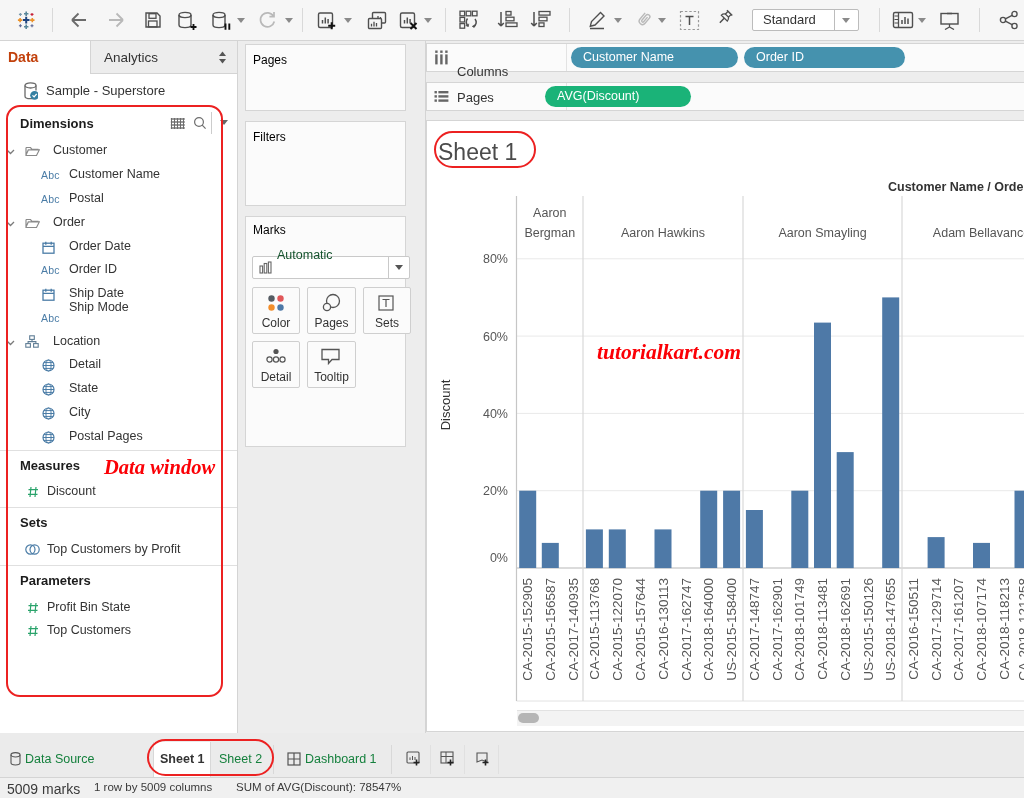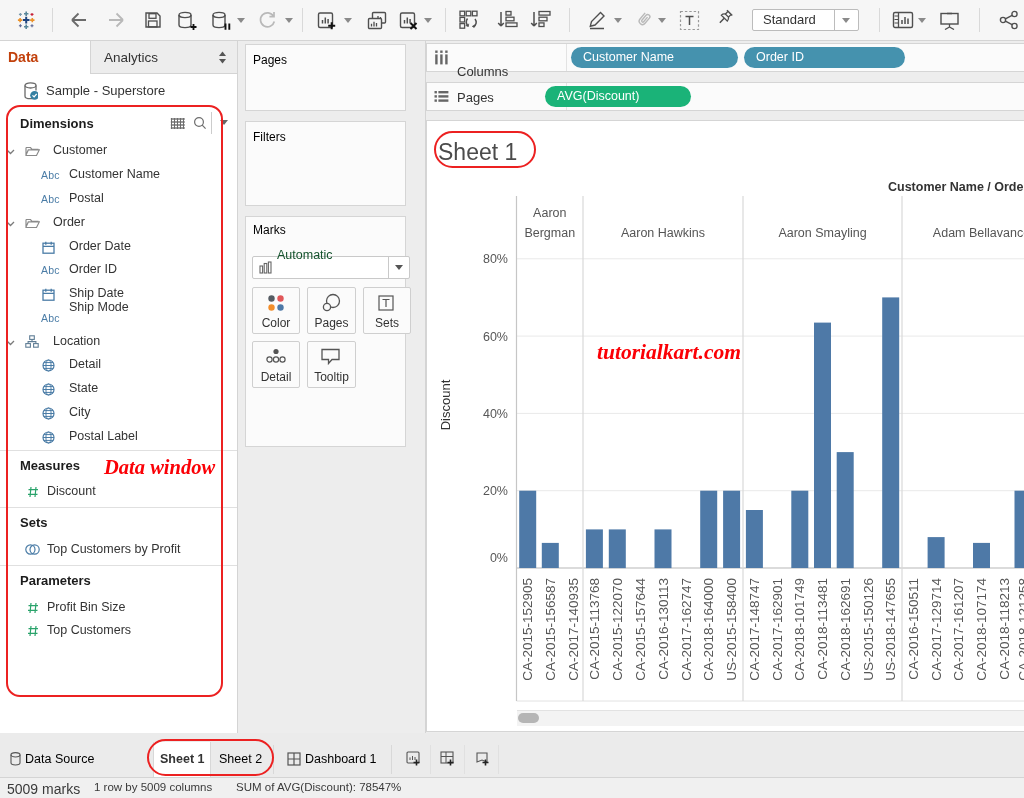--- a/index.html
+++ b/index.html
@@ -17,21 +17,21 @@
 .cardlbl{position:absolute;font-size:12px;color:#000000;}
 .shelf{position:absolute;background:#fbfbfb;border:1px solid #d5d5d5;box-sizing:border-box;}
 .pill{position:absolute;height:21px;border-radius:10.5px;color:#fff;font-size:12.5px;text-align:left;padding-left:12px;line-height:21px;box-sizing:border-box;}
 .pill-blue{background:#4592ae;}
 .pill-green{background:#1ab378;}
 .sheet{position:absolute;left:426px;top:120px;width:598px;height:612px;background:#fff;border:1px solid #d5d5d5;border-right:none;box-sizing:border-box;}
 .itxt{position:absolute;font-size:12.5px;color:#333;white-space:nowrap;}
 .hdr{position:absolute;font-size:13px;font-weight:bold;color:#1c1c1c;white-space:nowrap;}
 .redbox{position:absolute;border:2.5px solid #ec2121;box-sizing:border-box;}
 .redtxt{position:absolute;color:#fb0006;font-family:"Liberation Serif",serif;font-weight:bold;font-style:italic;white-space:nowrap;}
-.tabtxt{font-size:12.5px;color:#000000;}
+.tabtxt{font-size:12.5px;color:#15803d;}
 svg{display:block;}
 </style></head>
 <body>
 
 <div class="tb"></div>
 <svg class="ab" style="left:17px;top:10px" width="19" height="20" viewBox="0 0 19 20" fill="none" xmlns="http://www.w3.org/2000/svg">
 <g>
 <path d="M9.2 1.5 v4.4 M7 3.7 h4.4" stroke="#59879b" stroke-width="1.6"></path>
 <path d="M9.2 14.6 v4.4 M7 16.8 h4.4" stroke="#59879b" stroke-width="1.6"></path>
 <path d="M3.1 7.9 v4.4 M0.9 10.1 h4.4" stroke="#eb9129" stroke-width="1.6"></path>
@@ -255,40 +255,40 @@
     <circle cx="6.5" cy="6.5" r="5.5" stroke="#4a7ca6" stroke-width="1.2"></circle>
     <ellipse cx="6.5" cy="6.5" rx="2.6" ry="5.5" stroke="#4a7ca6" stroke-width="1"></ellipse>
     <path d="M1 6.5 h11 M1.8 3.6 h9.4 M1.8 9.4 h9.4" stroke="#4a7ca6" stroke-width="1"></path>
   </svg>
 <div class="itxt" style="left:69px;top:405px">City</div>
 <svg class="ab" style="left:42px;top:431px" width="13" height="13" viewBox="0 0 13 13" fill="none" xmlns="http://www.w3.org/2000/svg">
     <circle cx="6.5" cy="6.5" r="5.5" stroke="#4a7ca6" stroke-width="1.2"></circle>
     <ellipse cx="6.5" cy="6.5" rx="2.6" ry="5.5" stroke="#4a7ca6" stroke-width="1"></ellipse>
     <path d="M1 6.5 h11 M1.8 3.6 h9.4 M1.8 9.4 h9.4" stroke="#4a7ca6" stroke-width="1"></path>
   </svg>
-<div class="itxt" style="left:69px;top:429px">Postal Label</div>
+<div class="itxt" style="left:69px;top:429px">Postal Pages</div>
 <div class="ab" style="left:0;top:450px;width:237px;height:1px;background:#e0e0e0"></div>
 <div class="hdr" style="left:20px;top:458px">Measures</div>
 <svg class="ab" style="left:27px;top:486px" width="12" height="12" viewBox="0 0 12 12" fill="none" xmlns="http://www.w3.org/2000/svg">
     <path d="M4 1 L3 11 M9 1 L8 11 M1.5 3.7 h9.5 M1 8.3 h9.5" stroke="#2aa36b" stroke-width="1.2"></path>
   </svg>
 <div class="itxt" style="left:47px;top:484px">Discount</div>
 <div class="ab" style="left:0;top:507px;width:237px;height:1px;background:#e0e0e0"></div>
 <div class="hdr" style="left:20px;top:515px">Sets</div>
 <svg class="ab" style="left:25px;top:543px" width="15" height="13" viewBox="0 0 15 13" fill="none" xmlns="http://www.w3.org/2000/svg">
     <circle cx="5.4" cy="6.5" r="4.6" stroke="#4a7ca6" stroke-width="1.2"></circle>
     <circle cx="9.6" cy="6.5" r="4.6" stroke="#4a7ca6" stroke-width="1.2"></circle>
   </svg>
 <div class="itxt" style="left:47px;top:542px">Top Customers by Profit</div>
 <div class="ab" style="left:0;top:565px;width:237px;height:1px;background:#e0e0e0"></div>
 <div class="hdr" style="left:20px;top:573px">Parameters</div>
 <svg class="ab" style="left:27px;top:602px" width="12" height="12" viewBox="0 0 12 12" fill="none" xmlns="http://www.w3.org/2000/svg">
     <path d="M4 1 L3 11 M9 1 L8 11 M1.5 3.7 h9.5 M1 8.3 h9.5" stroke="#2aa36b" stroke-width="1.2"></path>
   </svg>
-<div class="itxt" style="left:47px;top:600px">Profit Bin Size</div>
+<div class="itxt" style="left:47px;top:600px">Profit Bin State</div>
 <svg class="ab" style="left:27px;top:625px" width="12" height="12" viewBox="0 0 12 12" fill="none" xmlns="http://www.w3.org/2000/svg">
     <path d="M4 1 L3 11 M9 1 L8 11 M1.5 3.7 h9.5 M1 8.3 h9.5" stroke="#2aa36b" stroke-width="1.2"></path>
   </svg>
 <div class="itxt" style="left:47px;top:623px">Top Customers</div>
 <div class="panel-mid"></div>
 <div class="pm-border"></div>
 <div class="card" style="left:245px;top:44px;width:161px;height:67px"></div>
 <div class="cardlbl" style="left:253px;top:53px">Pages</div>
 <div class="card" style="left:245px;top:121px;width:161px;height:85px"></div>
 <div class="cardlbl" style="left:253px;top:130px">Filters</div>

